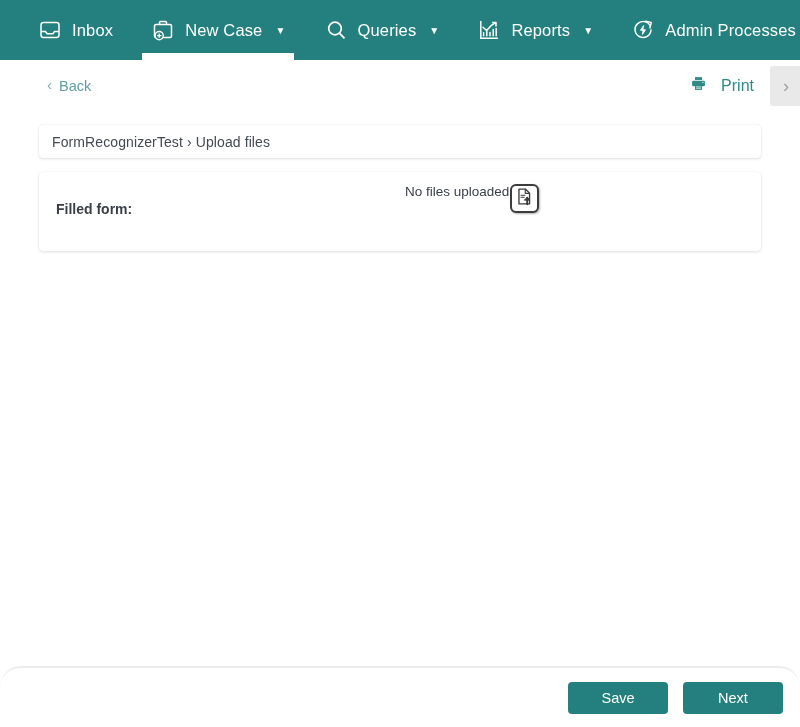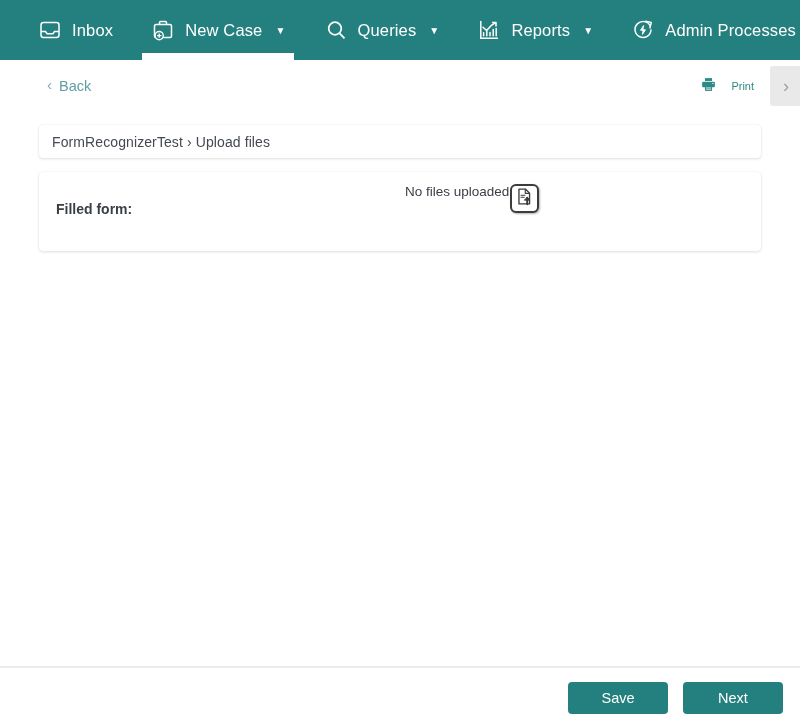--- a/index.html
+++ b/index.html
@@ -90,21 +90,21 @@
     display: flex;
     align-items: center;
     gap: 0;
     padding-right: 0;
   }
   .print-btn {
     display: flex;
     align-items: center;
     gap: 14px;
     color: #2d8a86;
-    font-size: 11px;
+    font-size: 16px;
     cursor: pointer;
     margin-right: 16px;
   }
   .chev-btn {
     width: 38px;
     height: 40px;
     background: #e9e9e9;
     border-radius: 3px;
     display: flex;
     align-items: center;
@@ -201,20 +201,21 @@
     bottom: 0;
     width: 800px;
     height: 61px;
     background: #ffffff;
     border-top: 2px solid #ececec;
     display: flex;
     align-items: center;
     justify-content: flex-end;
     padding-right: 17px;
     gap: 15px;
+    border-radius: 21px;
   }
   .btn-primary {
     min-width: 100px;
     height: 32px;
     background: #24807e;
     color: #ffffff;
     border: none;
     border-radius: 4px;
     font-size: 14.5px;
     font-family: "Liberation Sans", "DejaVu Sans", sans-serif;

